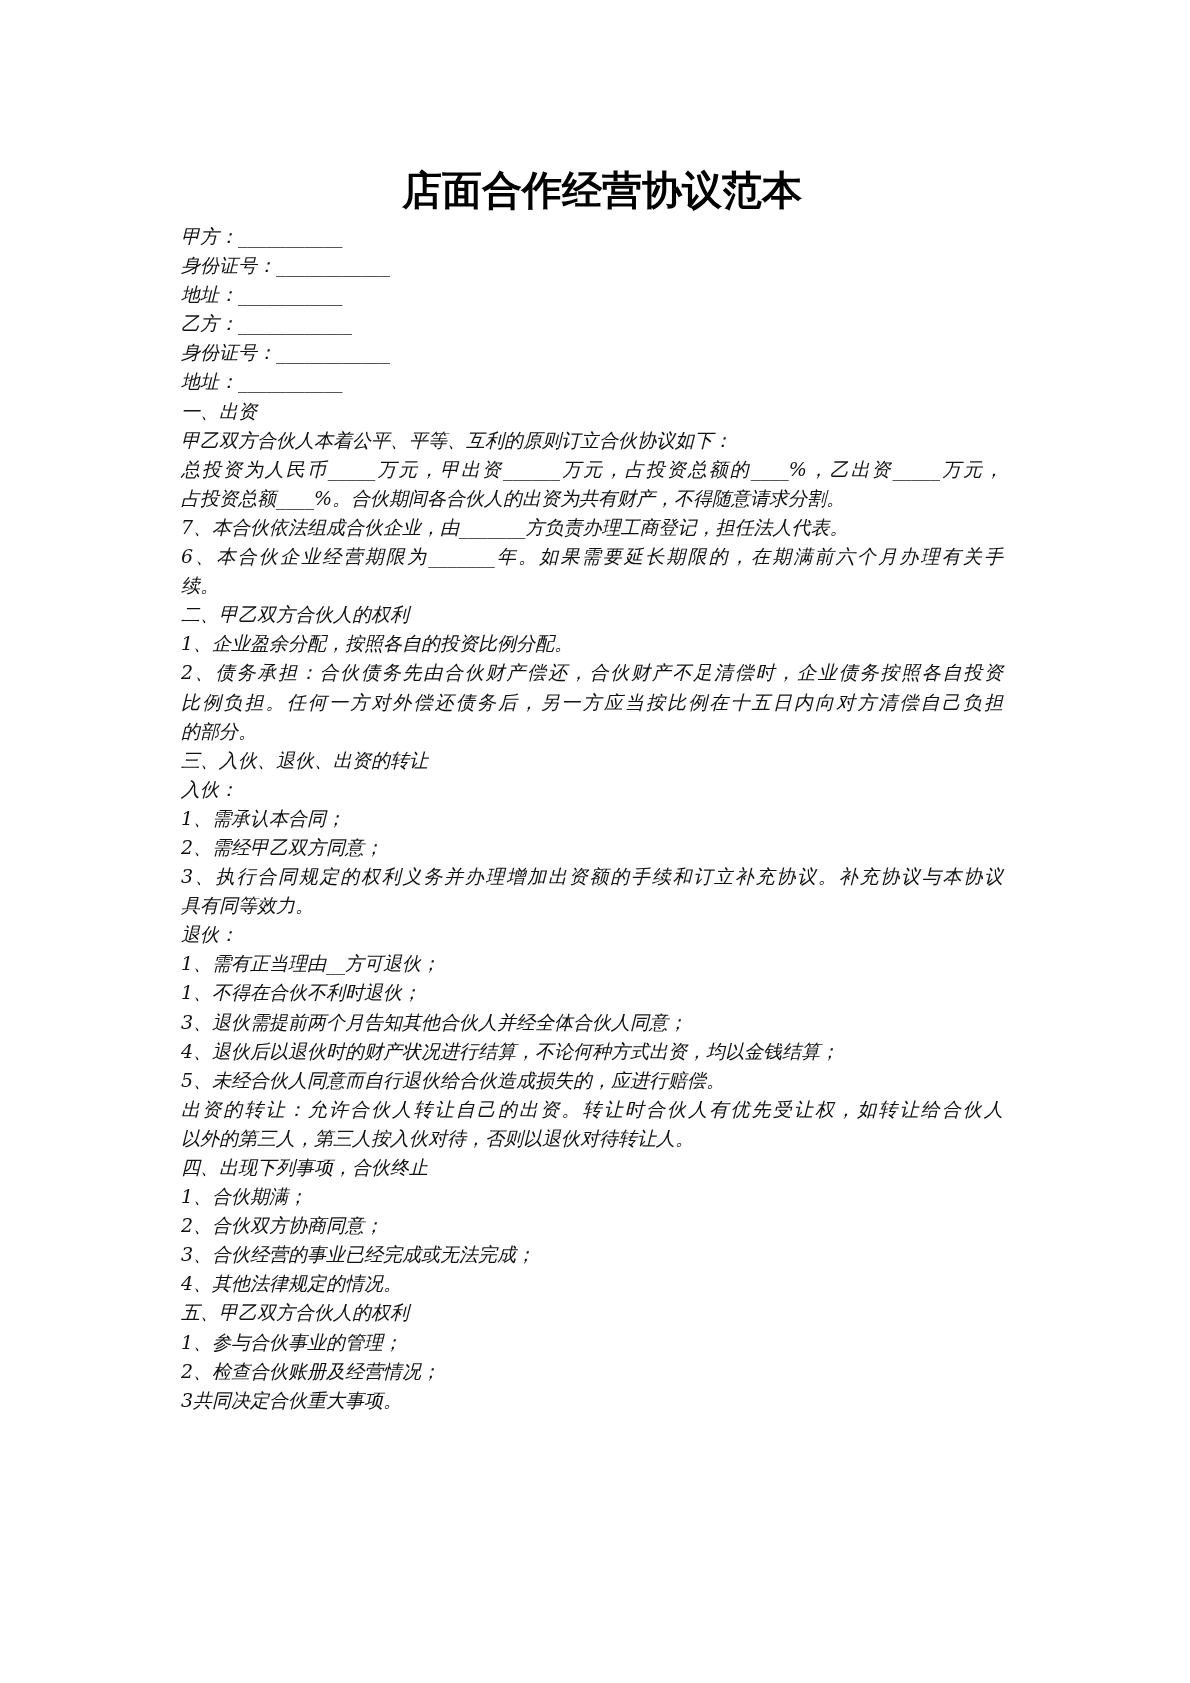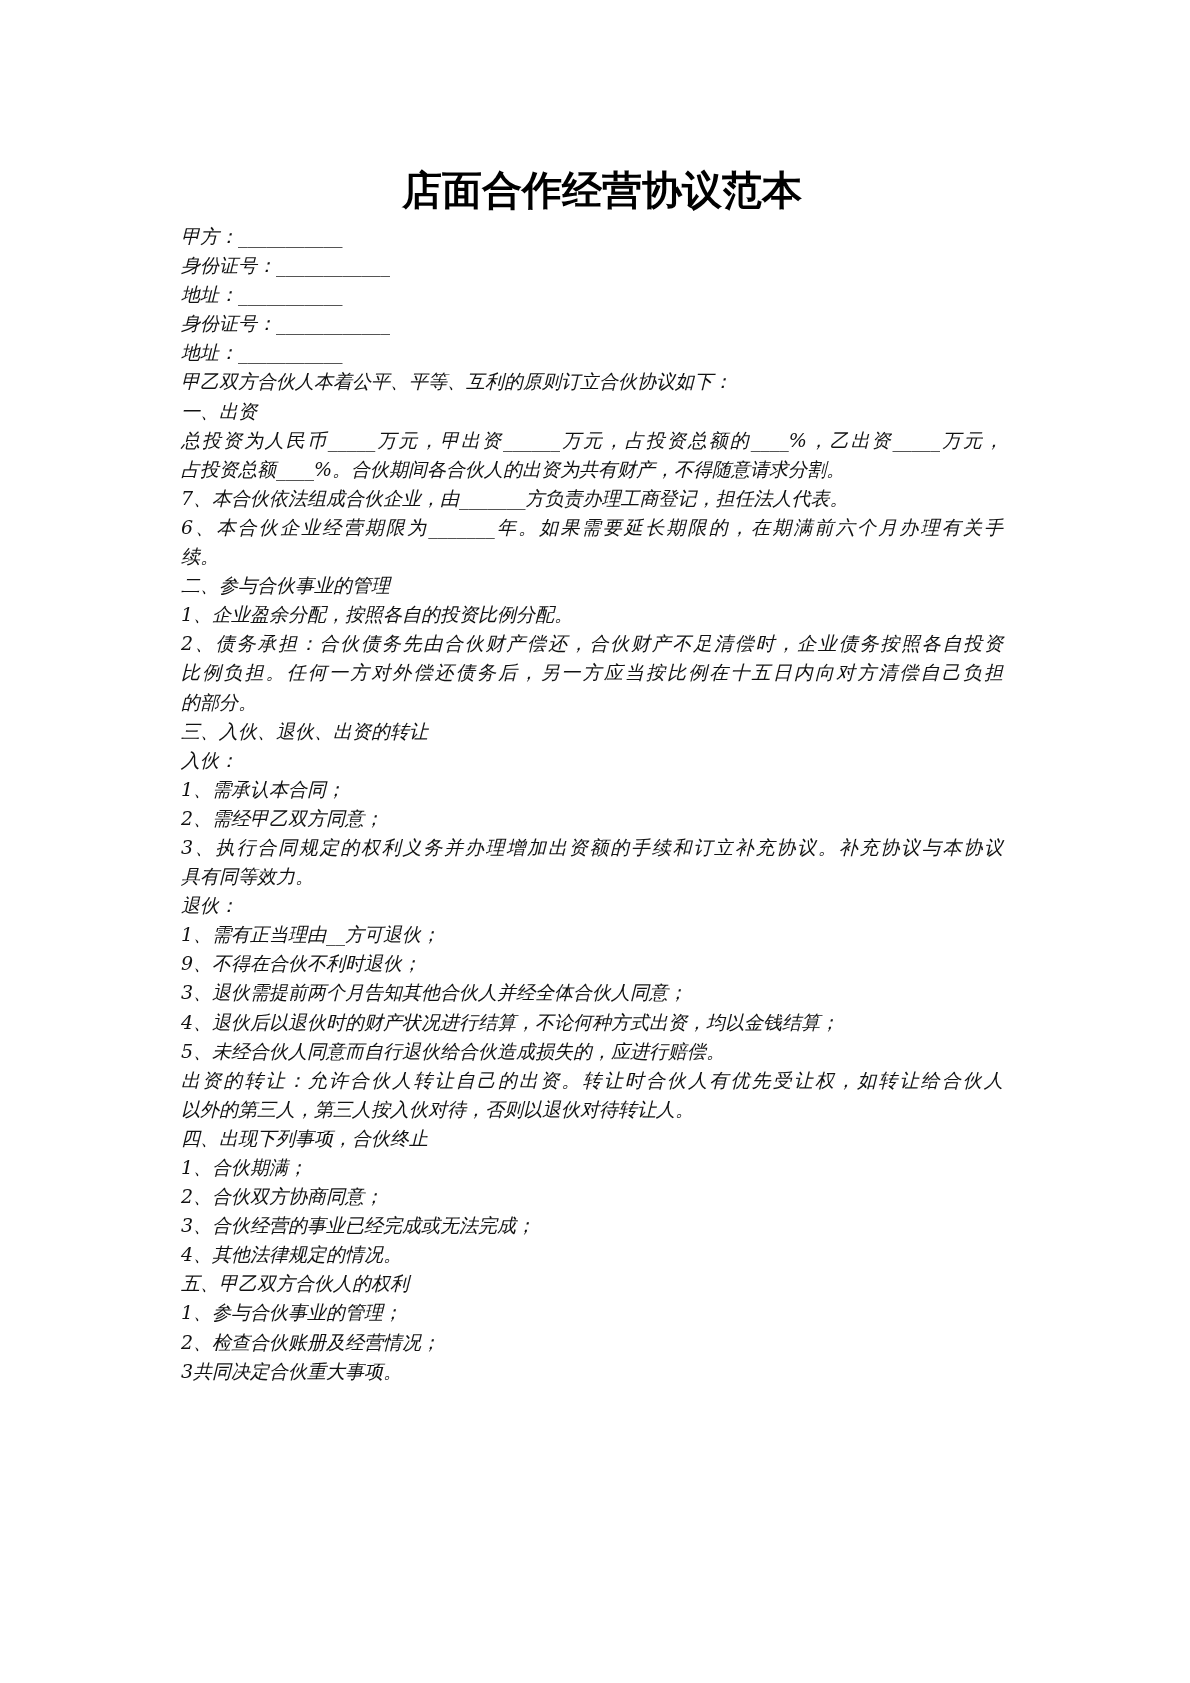--- a/index.html
+++ b/index.html
@@ -26,43 +26,44 @@
 </style>
 </head>
 <body>
 
 <div class="page">
   <div class="title">店面合作经营协议范本</div>
   <div class="body">
     <div class="line">甲方：___________</div>
     <div class="line">身份证号：____________</div>
     <div class="line">地址：___________</div>
+    <div class="line">乙方：____________</div>
     <div class="line">身份证号：____________</div>
     <div class="line">地址：___________</div>
+    <div class="line">一、出资</div>
     <div class="line">甲乙双方合伙人本着公平、平等、互利的原则订立合伙协议如下：</div>
-    <div class="line">一、出资</div>
     <div class="line justify">总投资为人民币_____万元，甲出资______万元，占投资总额的____%，乙出资_____万元，</div>
     <div class="line">占投资总额____%。合伙期间各合伙人的出资为共有财产，不得随意请求分割。</div>
     <div class="line">7、本合伙依法组成合伙企业，由_______方负责办理工商登记，担任法人代表。</div>
     <div class="line justify">6、本合伙企业经营期限为_______年。如果需要延长期限的，在期满前六个月办理有关手</div>
     <div class="line">续。</div>
-    <div class="line">二、参与合伙事业的管理</div>
+    <div class="line">二、甲乙双方合伙人的权利</div>
     <div class="line">1、企业盈余分配，按照各自的投资比例分配。</div>
     <div class="line justify">2、债务承担：合伙债务先由合伙财产偿还，合伙财产不足清偿时，企业债务按照各自投资</div>
     <div class="line justify">比例负担。任何一方对外偿还债务后，另一方应当按比例在十五日内向对方清偿自己负担</div>
     <div class="line">的部分。</div>
     <div class="line">三、入伙、退伙、出资的转让</div>
     <div class="line">入伙：</div>
     <div class="line">1、需承认本合同；</div>
     <div class="line">2、需经甲乙双方同意；</div>
     <div class="line justify">3、执行合同规定的权利义务并办理增加出资额的手续和订立补充协议。补充协议与本协议</div>
     <div class="line">具有同等效力。</div>
     <div class="line">退伙：</div>
     <div class="line">1、需有正当理由__方可退伙；</div>
-    <div class="line">9、不得在合伙不利时退伙；</div>
+    <div class="line">1、不得在合伙不利时退伙；</div>
     <div class="line">3、退伙需提前两个月告知其他合伙人并经全体合伙人同意；</div>
     <div class="line">4、退伙后以退伙时的财产状况进行结算，不论何种方式出资，均以金钱结算；</div>
     <div class="line">5、未经合伙人同意而自行退伙给合伙造成损失的，应进行赔偿。</div>
     <div class="line justify">出资的转让：允许合伙人转让自己的出资。转让时合伙人有优先受让权，如转让给合伙人</div>
     <div class="line">以外的第三人，第三人按入伙对待，否则以退伙对待转让人。</div>
     <div class="line">四、出现下列事项，合伙终止</div>
     <div class="line">1、合伙期满；</div>
     <div class="line">2、合伙双方协商同意；</div>
     <div class="line">3、合伙经营的事业已经完成或无法完成；</div>
     <div class="line">4、其他法律规定的情况。</div>

